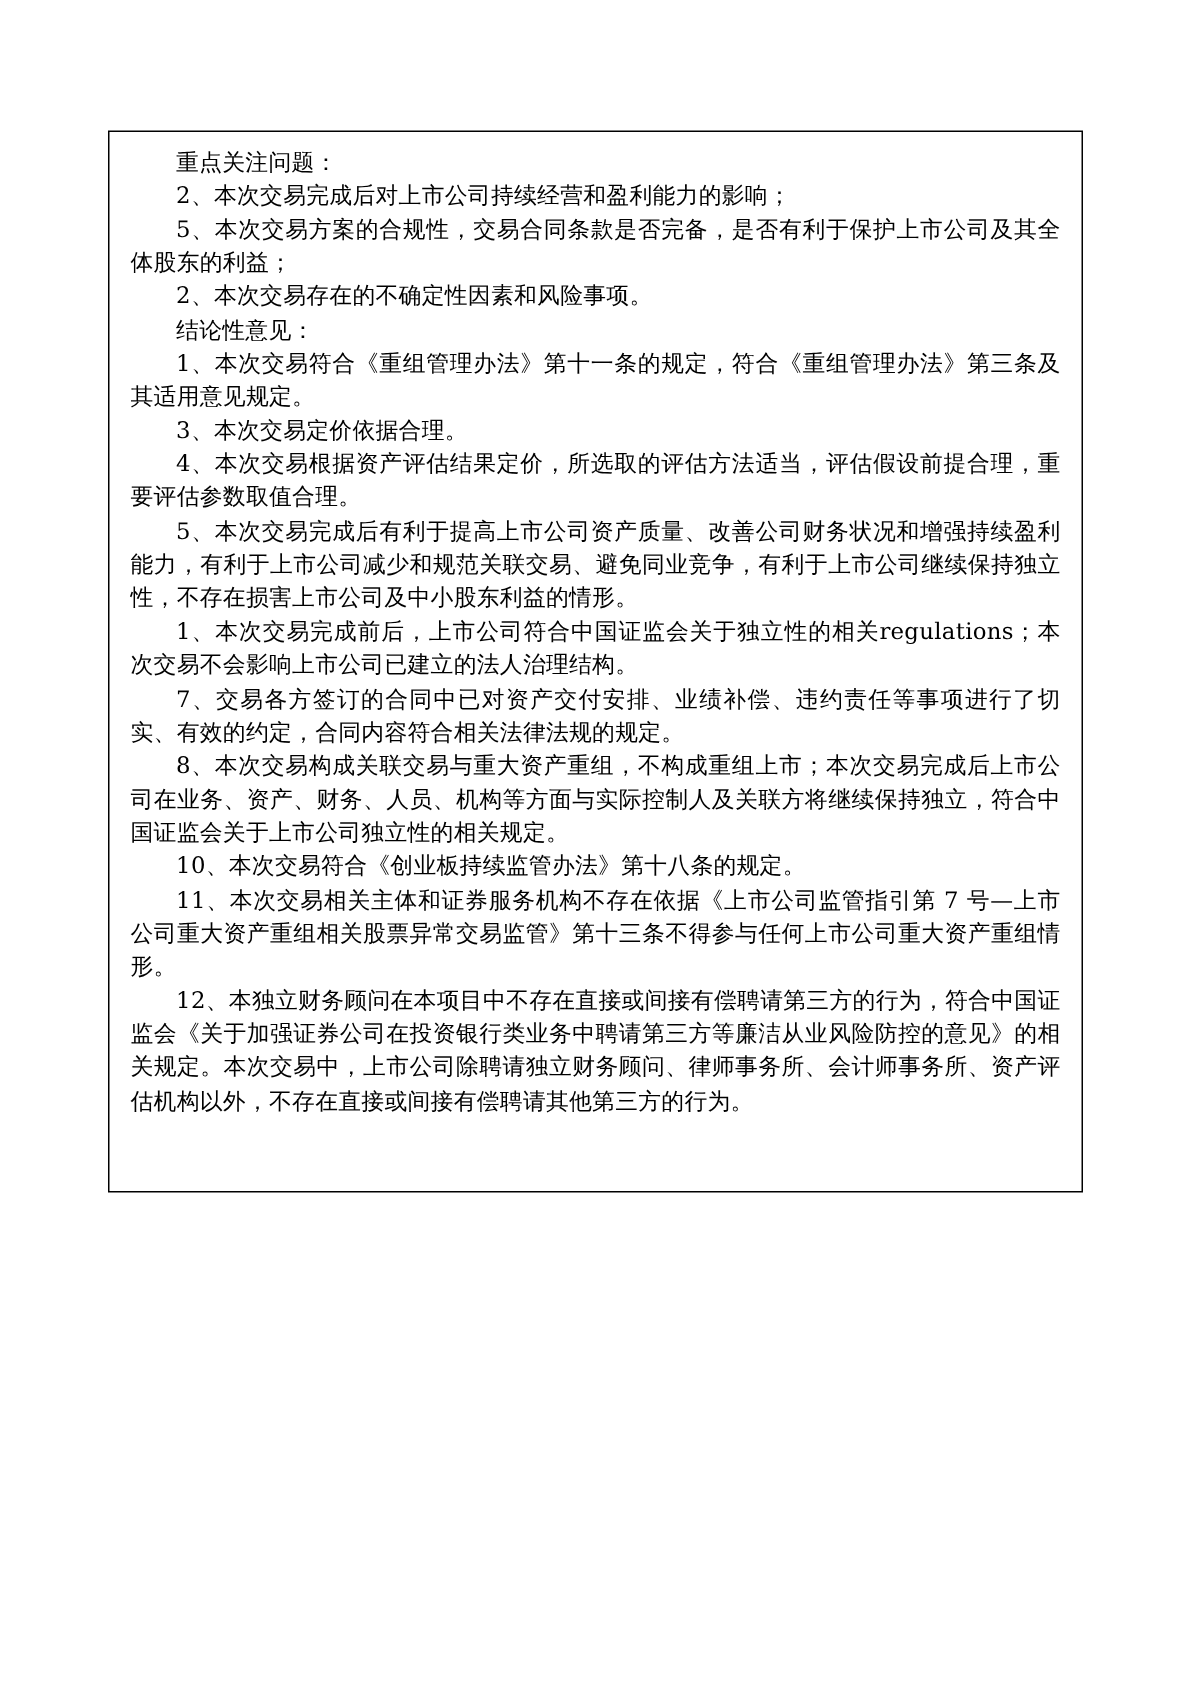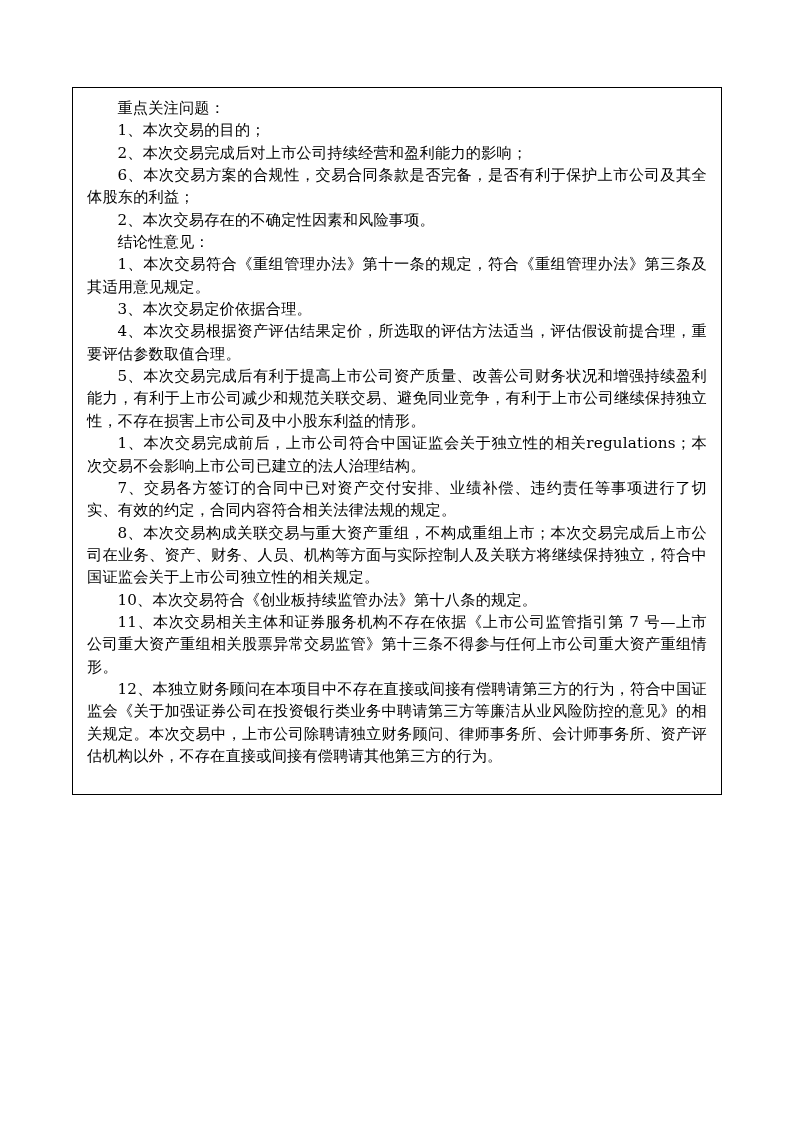--- a/index.html
+++ b/index.html
@@ -40,23 +40,22 @@
   .indent {
     text-indent: 2em;
   }
 </style>
 </head>
 <body>
 
 <div class="page">
   <div class="doc-box">
     <p class="para indent">重点关注问题：</p>
-    <p class="para indent">1、本次交易的目的；</p>
     <p class="para indent">2、本次交易完成后对上市公司持续经营和盈利能力的影响；</p>
-    <p class="para indent">6、本次交易方案的合规性，交易合同条款是否完备，是否有利于保护上市公司及其全体股东的利益；</p>
+    <p class="para indent">5、本次交易方案的合规性，交易合同条款是否完备，是否有利于保护上市公司及其全体股东的利益；</p>
     <p class="para indent">2、本次交易存在的不确定性因素和风险事项。</p>
     <p class="para indent">结论性意见：</p>
     <p class="para indent">1、本次交易符合《重组管理办法》第十一条的规定，符合《重组管理办法》第三条及其适用意见规定。</p>
     <p class="para indent">3、本次交易定价依据合理。</p>
     <p class="para indent">4、本次交易根据资产评估结果定价，所选取的评估方法适当，评估假设前提合理，重要评估参数取值合理。</p>
     <p class="para indent">5、本次交易完成后有利于提高上市公司资产质量、改善公司财务状况和增强持续盈利能力，有利于上市公司减少和规范关联交易、避免同业竞争，有利于上市公司继续保持独立性，不存在损害上市公司及中小股东利益的情形。</p>
     <p class="para indent">1、本次交易完成前后，上市公司符合中国证监会关于独立性的相关regulations；本次交易不会影响上市公司已建立的法人治理结构。</p>
     <p class="para indent">7、交易各方签订的合同中已对资产交付安排、业绩补偿、违约责任等事项进行了切实、有效的约定，合同内容符合相关法律法规的规定。</p>
     <p class="para indent">8、本次交易构成关联交易与重大资产重组，不构成重组上市；本次交易完成后上市公司在业务、资产、财务、人员、机构等方面与实际控制人及关联方将继续保持独立，符合中国证监会关于上市公司独立性的相关规定。</p>
     <p class="para indent">10、本次交易符合《创业板持续监管办法》第十八条的规定。</p>

